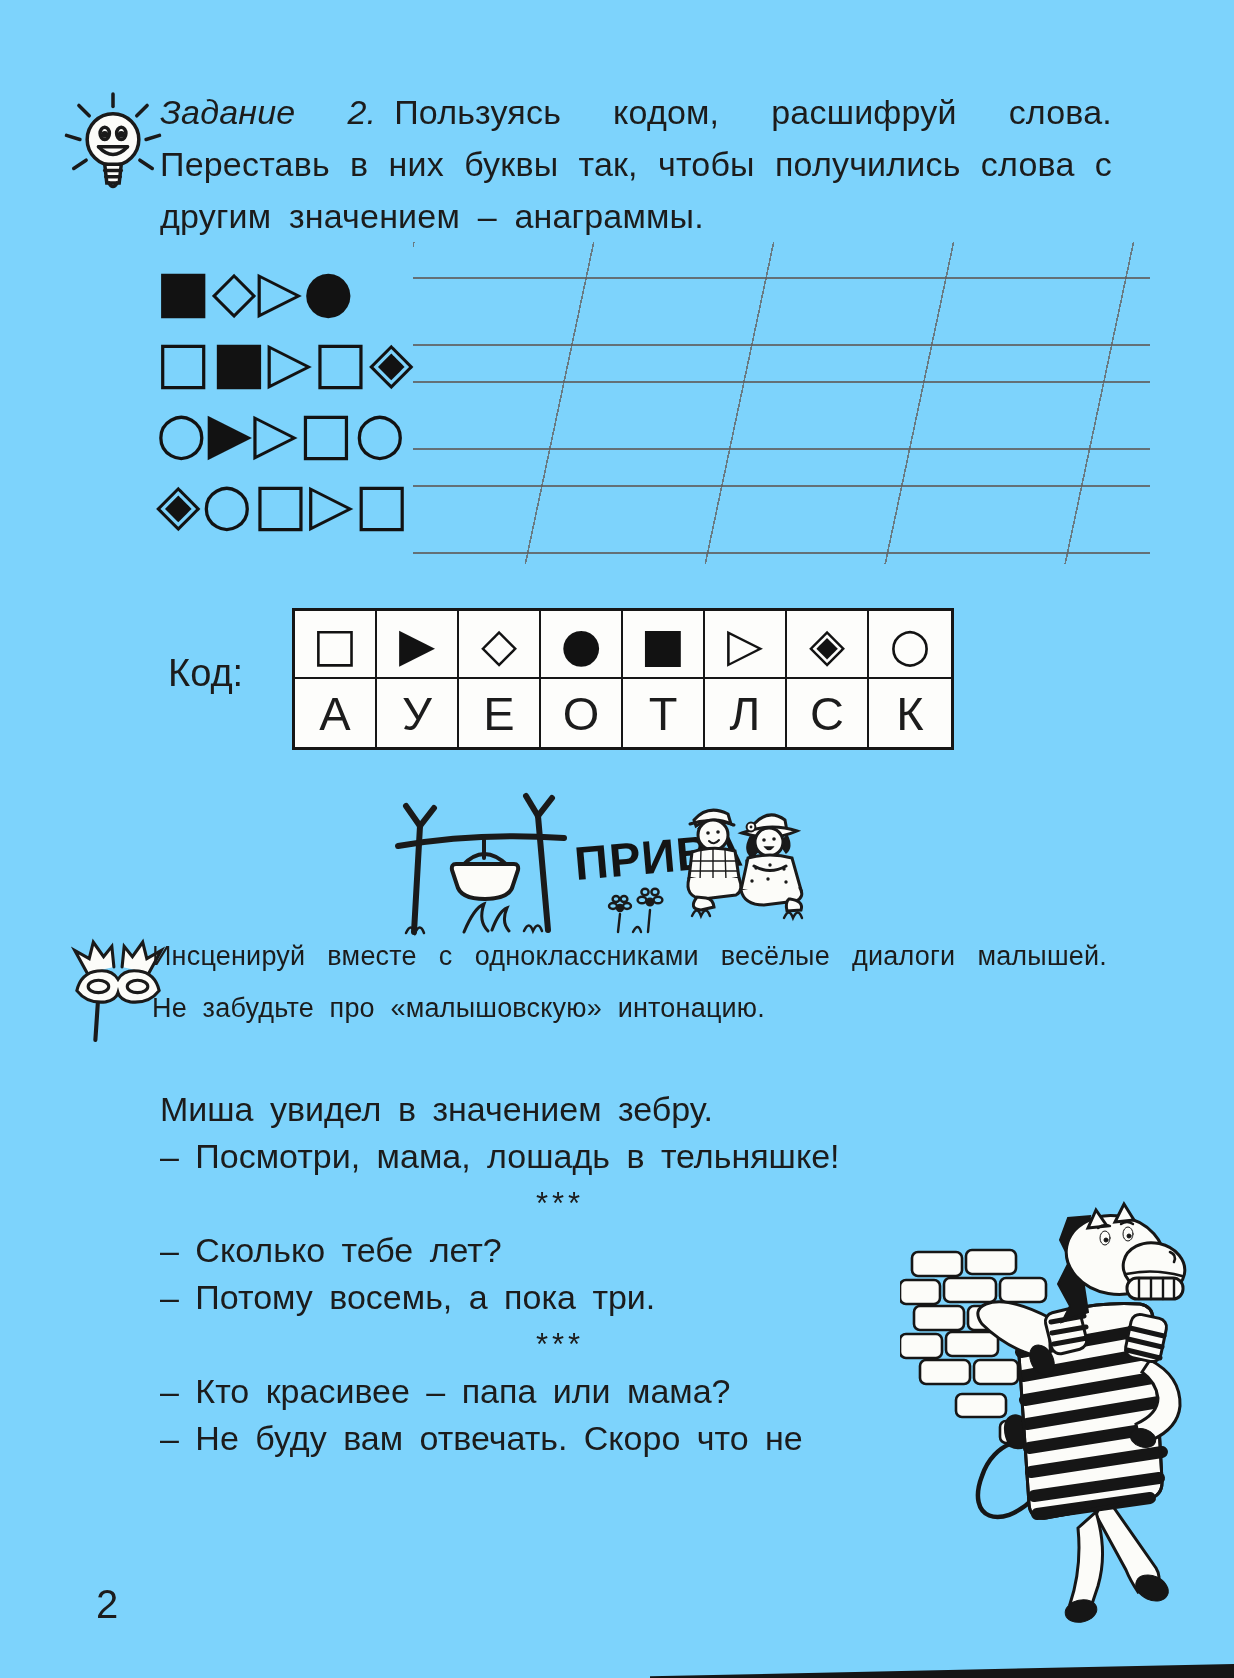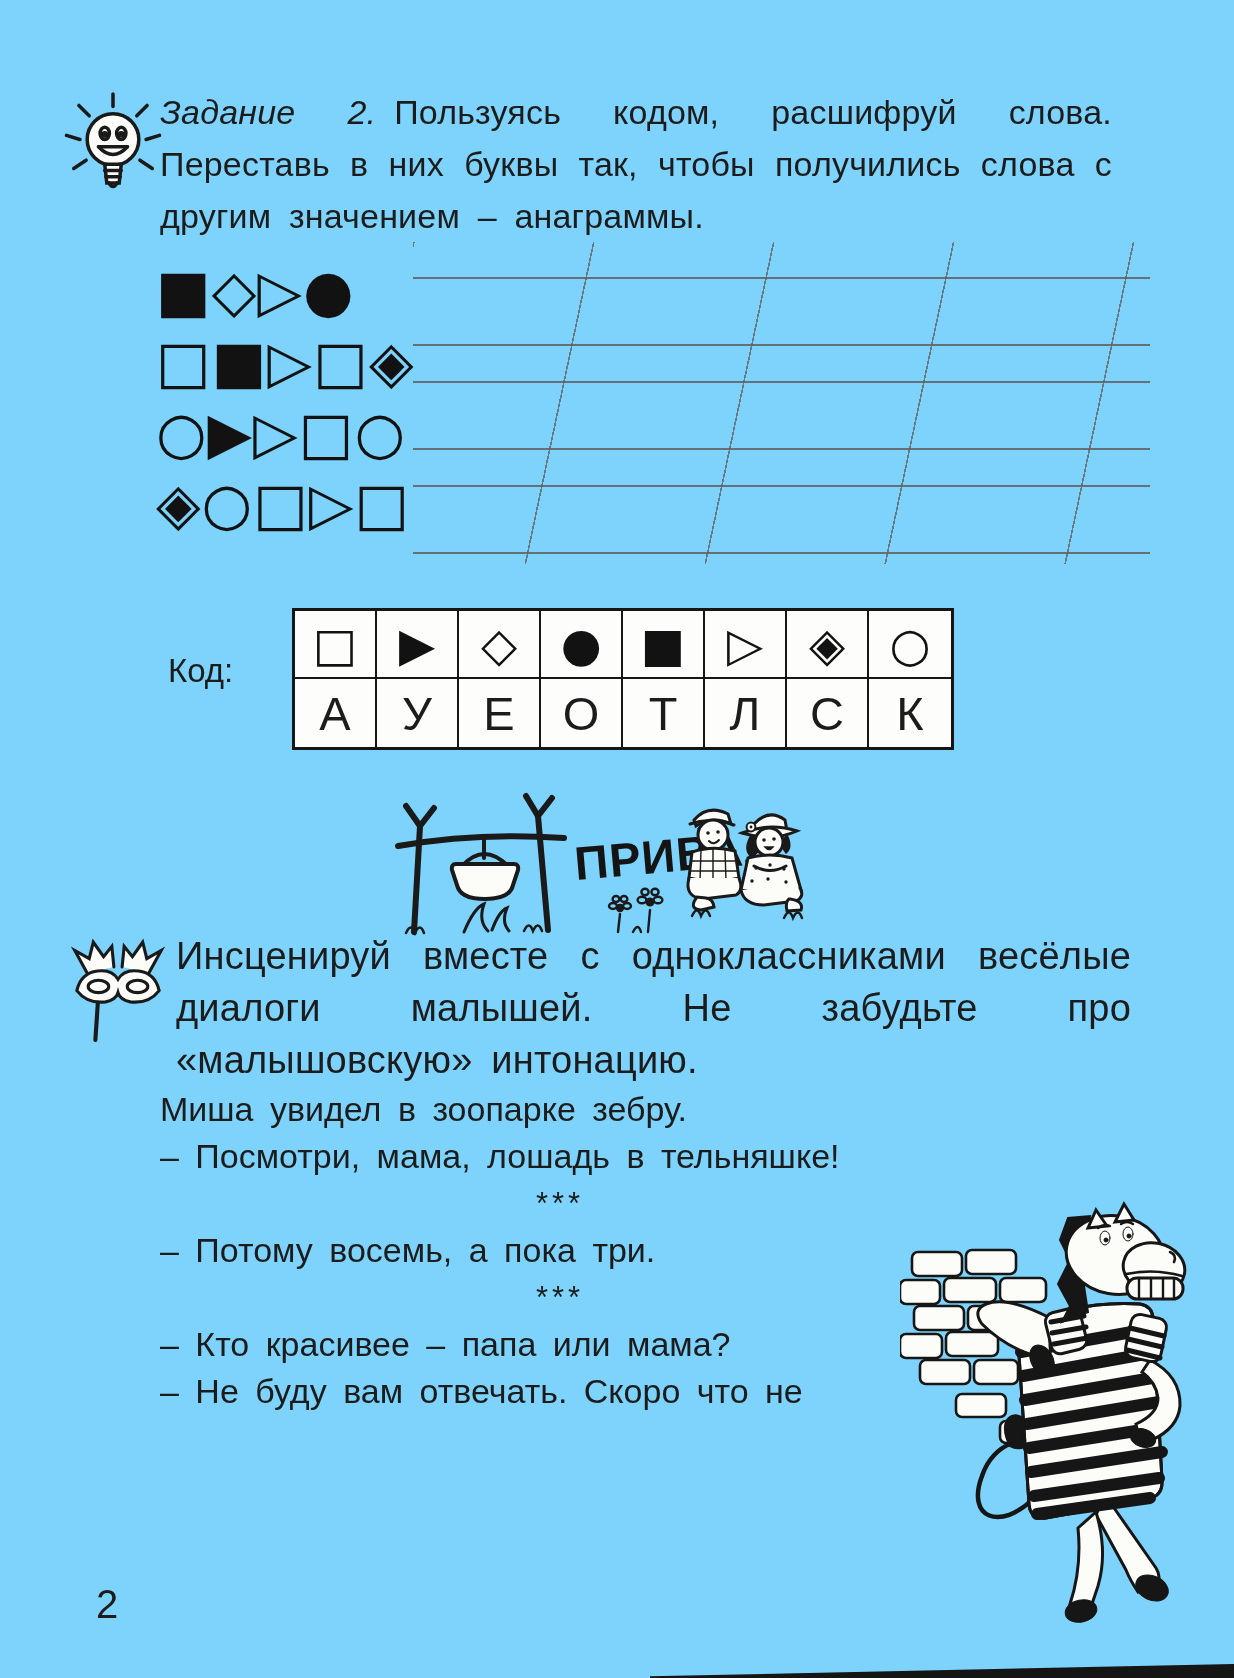--- a/index.html
+++ b/index.html
@@ -37,42 +37,42 @@
         rgba(95,95,95,.85) 35px, rgba(95,95,95,.85) 36.6px,
         transparent 36.6px, transparent 102px,
         rgba(95,95,95,.85) 102px, rgba(95,95,95,.85) 103.6px,
         transparent 103.6px, transparent 104px),
       repeating-linear-gradient(102deg,
         rgba(100,100,100,.8) 0px, rgba(100,100,100,.8) 1.6px,
         transparent 1.6px, transparent 176px);
   }
 
   
-  .kodlabel{left:168px; top:652px; font-size:33px;}
+  .kodlabel{left:168px; top:652px; font-size:38px;}
   .codetable{
     left:292px; top:608px; display:grid;
     grid-template-columns:repeat(8,82px); grid-auto-rows:68px;
     border:3px solid #161616; background:#fdfdfb;
   }
   .cell{
     border-right:2px solid #161616; border-bottom:2px solid #161616;
     display:flex; align-items:center; justify-content:center;
   }
   .cell:nth-child(8n){border-right:none;}
   .cell.letter{border-bottom:none; font-size:47px;}
   .cell.sym{font-family:"DejaVu Sans", sans-serif; font-size:47px; color:#121212;}
 
   
   .prival{left:386px; top:780px; width:438px; height:168px;}
 
   
   .mask{left:66px; top:934px; width:104px; height:108px;}
   .stage{
-    left:176px; top:930px; width:955px; margin:0;
-    font-size:38px; line-height:52px; text-align:justify;
+    left:152px; top:930px; width:955px; margin:0;
+    font-size:27px; line-height:52px; text-align:justify;
     word-spacing:8px; letter-spacing:.2px;
   }
 
   
   .dialog{left:160px; top:1086px; width:800px; font-size:34px; line-height:47px;}
   .dline{word-spacing:7px;}
   .stars{text-align:center; font-size:31px; letter-spacing:4px; word-spacing:0;}
 
   
   .zebra{left:900px; top:1200px; width:295px; height:438px;}
@@ -226,23 +226,24 @@
       <path d="M80 38 L92 16 L78 24 L74 8 L64 22 L56 12 L54 32" fill="#fcfcf9"></path>
       <path d="M10 55 Q14 38 30 36 Q44 34 50 44 Q56 34 70 36 Q86 38 90 55 Q80 68 62 66 Q52 64 50 57 Q48 64 38 66 Q20 68 10 55 Z" fill="#fcfcf9"></path>
       <ellipse cx="31" cy="51" rx="10" ry="6" fill="#fcfcf9"></ellipse>
       <ellipse cx="69" cy="51" rx="10" ry="6" fill="#fcfcf9"></ellipse>
     </g>
   </svg>
 
   <p class="abs stage">Инсценируй вместе с одноклассниками весёлые диалоги малышей. Не забудьте про «малышовскую» интонацию.</p>
 
   <div class="abs dialog">
-    <div class="dline">Миша увидел в зоопарке зебру.</div>
+    <div class="dline">Миша увидел в значением зебру.</div>
     <div class="dline">– Посмотри, мама, лошадь в тельняшке!</div>
     <div class="dline stars">***</div>
+    <div class="dline">– Сколько тебе лет?</div>
     <div class="dline">– Потому восемь, а пока три.</div>
     <div class="dline stars">***</div>
     <div class="dline">– Кто красивее – папа или мама?</div>
     <div class="dline">– Не буду вам отвечать. Скоро что не</div>
   </div>
 
   <svg class="abs zebra" viewBox="0 0 295 438">
     <g stroke="#161616" fill="none" stroke-linecap="round">
 
       <g stroke-width="2.6">

